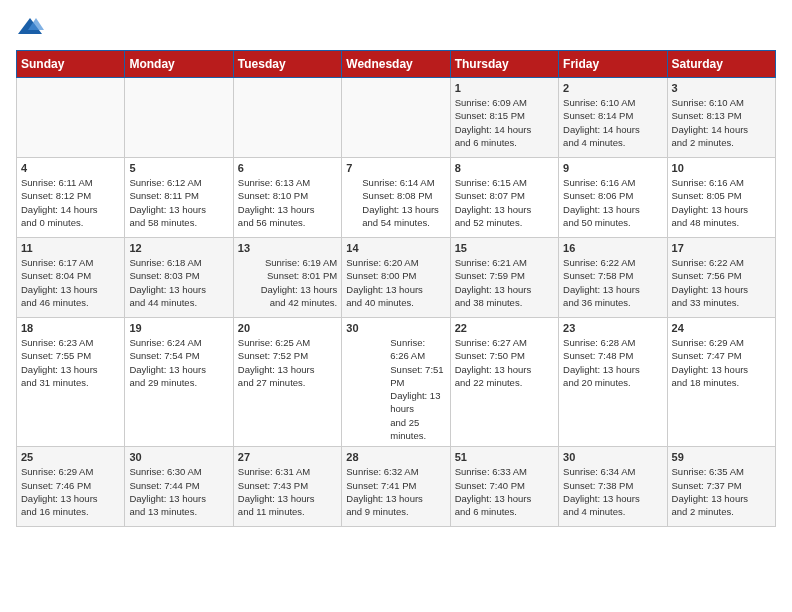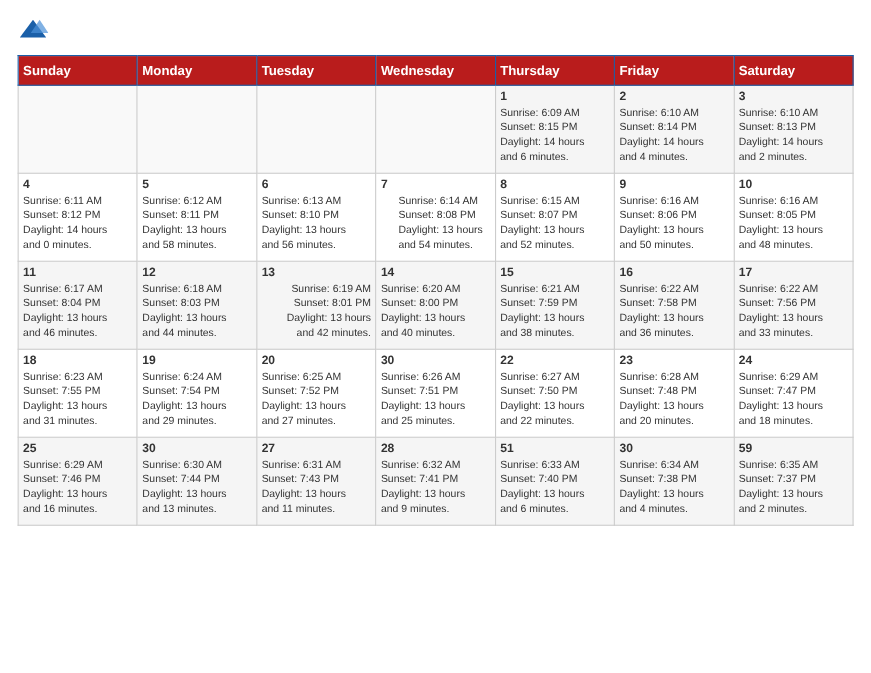--- a/index.html
+++ b/index.html
@@ -270,21 +270,21 @@
         </td>
         <td>
           <span class="day-number">20</span>
           <div class="day-info" style="white-space: pre-line;">Sunrise: 6:25 AM
 Sunset: 7:52 PM
 Daylight: 13 hours
 and 27 minutes.</div>
         </td>
         <td>
           <span class="day-number">30</span>
-          <div class="day-info" style="white-space: pre-line;">Sunrise: 6:26 AM
+          <div class="day-info" style="white-space: pre-line; margin-left: 44px;">Sunrise: 6:26 AM
 Sunset: 7:51 PM
 Daylight: 13 hours
 and 25 minutes.</div>
         </td>
         <td>
           <span class="day-number">22</span>
           <div class="day-info" style="white-space: pre-line;">Sunrise: 6:27 AM
 Sunset: 7:50 PM
 Daylight: 13 hours
 and 22 minutes.</div>

